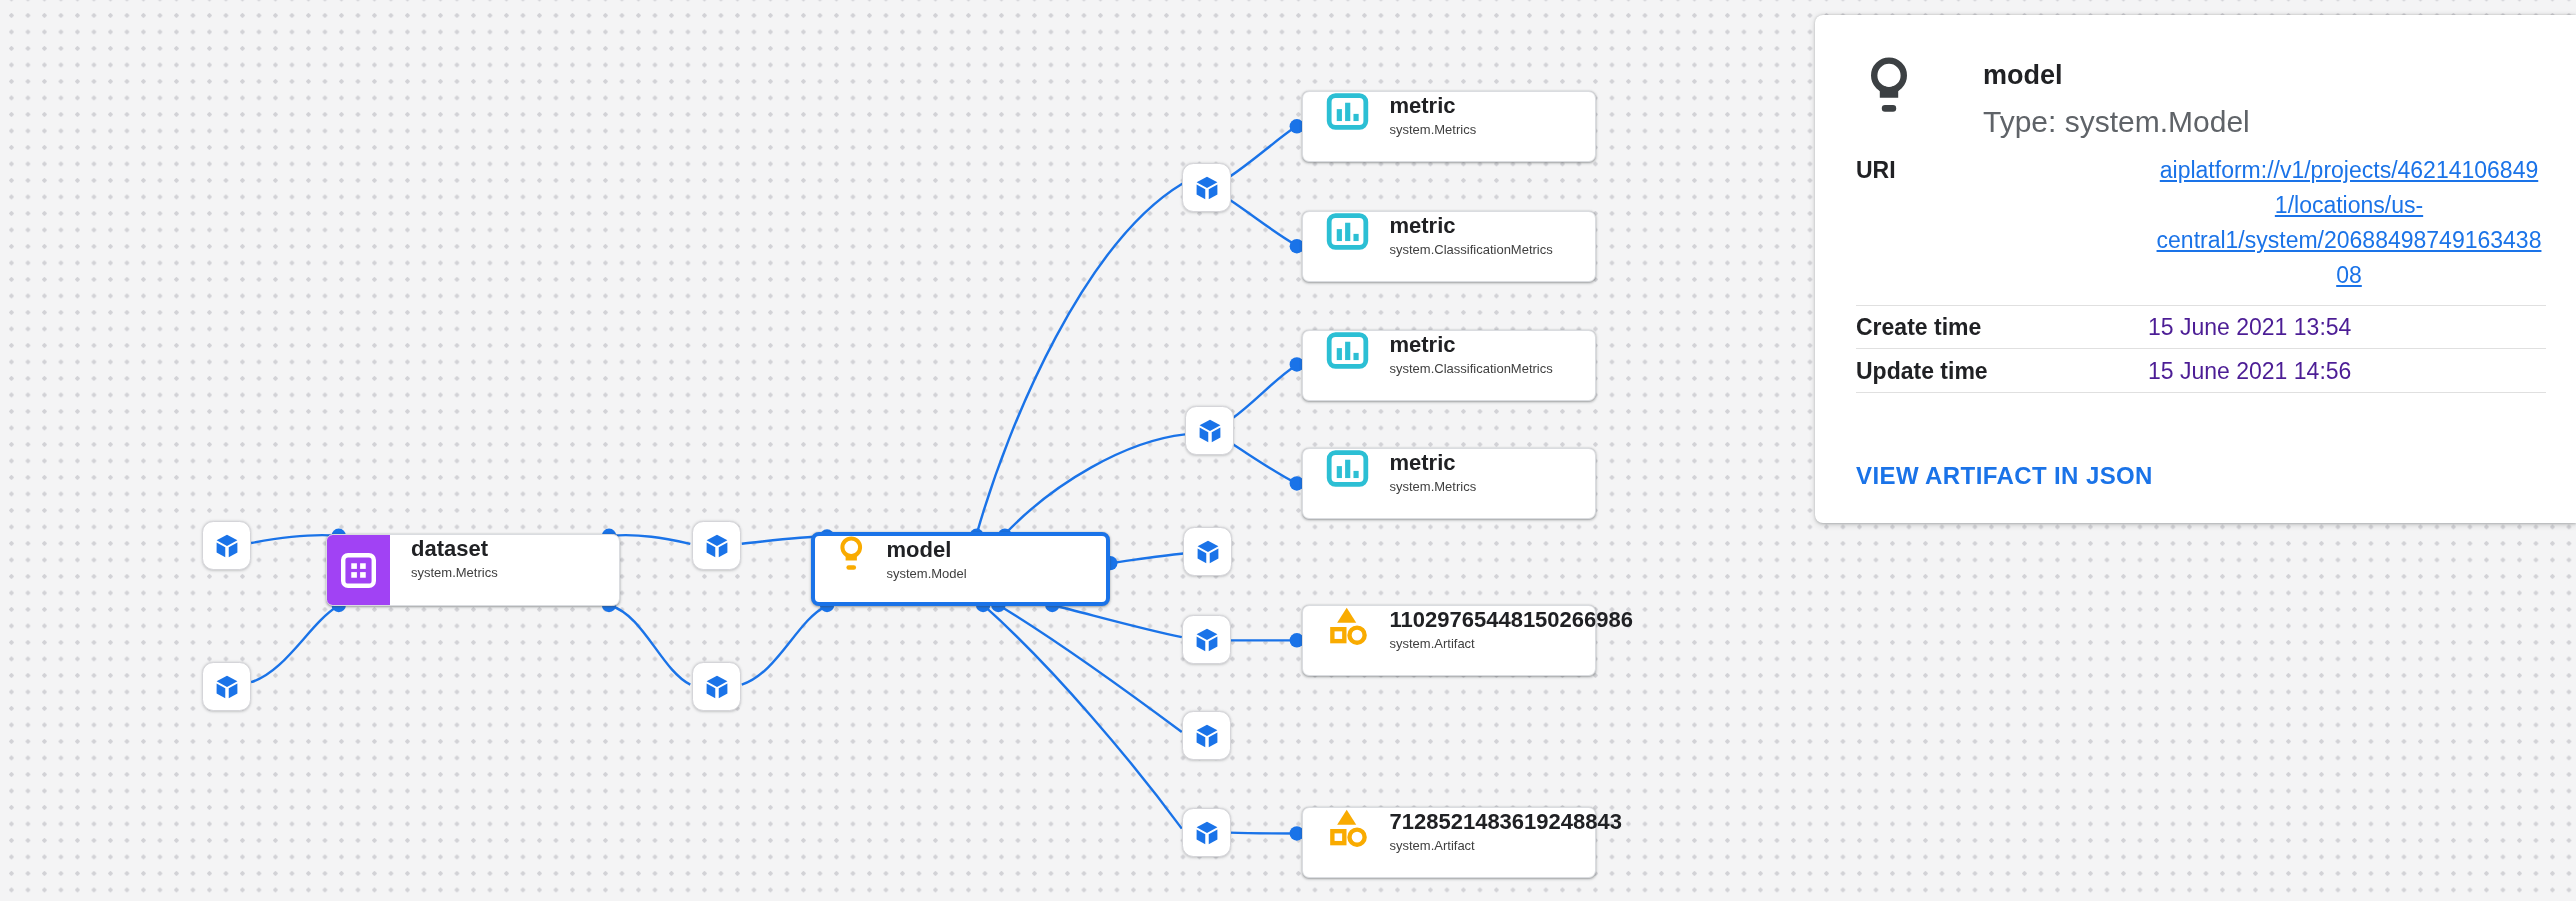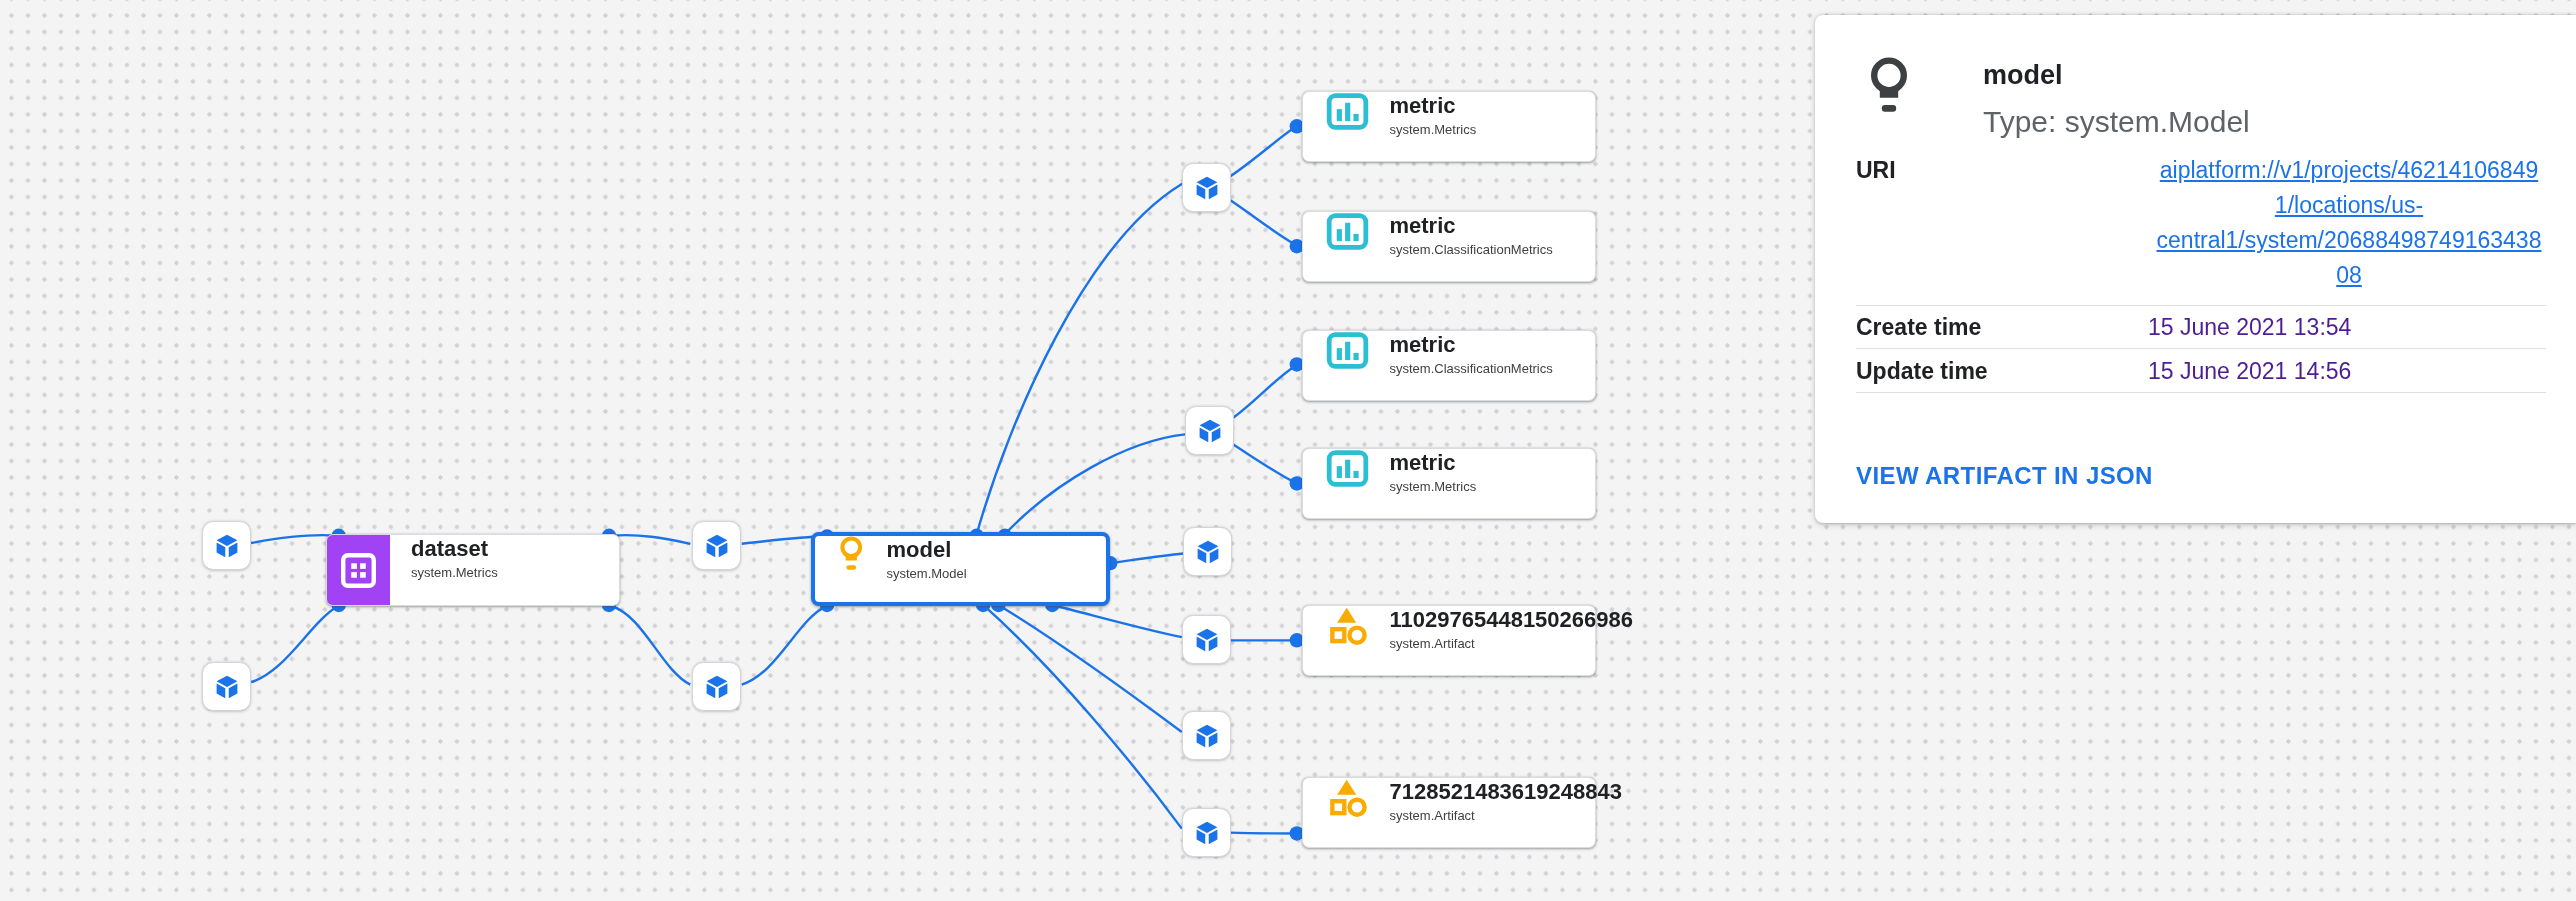--- a/index.html
+++ b/index.html
@@ -216,21 +216,21 @@
         <rect x="8" y="29" width="15" height="15" fill="none" stroke="#f9ab00" stroke-width="5.5"></rect>
         <circle cx="39" cy="36.5" r="9.5" fill="none" stroke="#f9ab00" stroke-width="5.5"></circle>
       </svg>
     </div>
     <div class="card-text">
       <div class="card-title">11029765448150266986</div>
       <div class="card-sub">system.Artifact</div>
     </div>
   </div>
 
-  <div class="card right-card" style="top:777px">
+  <div class="card right-card" style="top:807px">
     <div class="icon-wrap">
       <svg width="43" height="40" viewBox="0 0 54 50">
         <path d="M26 2 L38 21 L14 21 Z" fill="#f9ab00"></path>
         <rect x="8" y="29" width="15" height="15" fill="none" stroke="#f9ab00" stroke-width="5.5"></rect>
         <circle cx="39" cy="36.5" r="9.5" fill="none" stroke="#f9ab00" stroke-width="5.5"></circle>
       </svg>
     </div>
     <div class="card-text">
       <div class="card-title">7128521483619248843</div>
       <div class="card-sub">system.Artifact</div>

